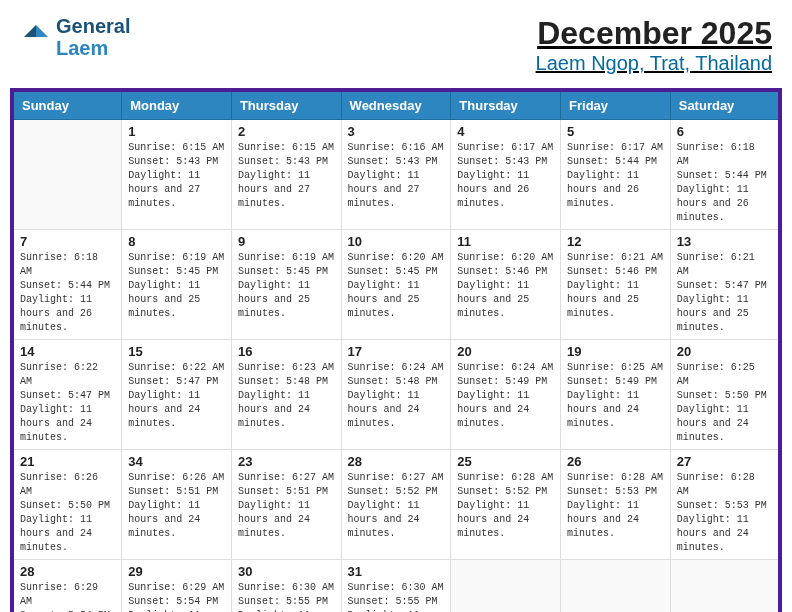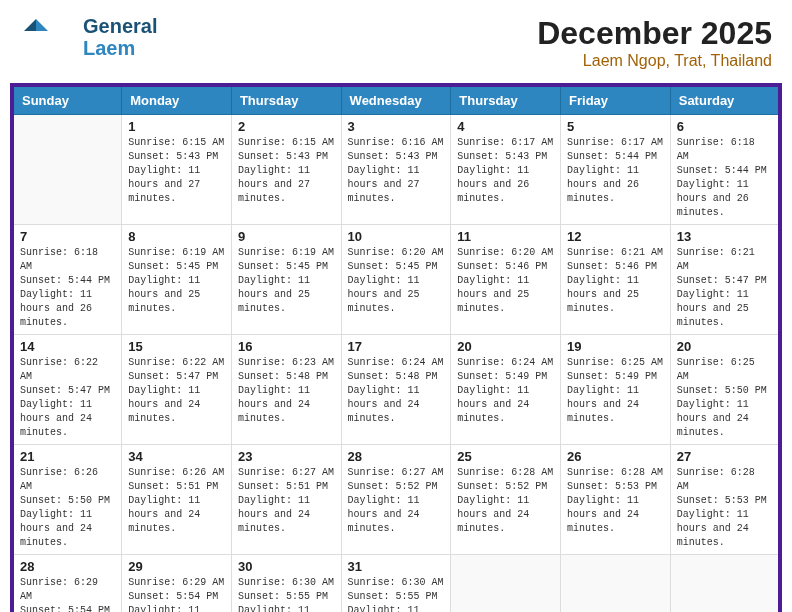--- a/index.html
+++ b/index.html
@@ -12,43 +12,43 @@
     }
     .header {
       display: flex;
       align-items: flex-start;
       justify-content: space-between;
       margin-bottom: 8px;
       padding: 5px 10px;
     }
     .logo {
       display: flex;
-      align-items: flex-start;
+      align-items: center;
       font-size: 22px;
       font-weight: bold;
       color: #1a5276;
       line-height: 1.1;
-      gap: 27px;
     }
     .logo-icon {
       width: 32px;
       height: 32px;
       margin-right: 4px;
     }
     .title-block {
       text-align: right;
+      text-decoration: underline;
     }
     .month-year {
       font-size: 32px;
       font-weight: bold;
       color: #222;
     }
     .location {
-      font-size: 16px;
-      color: #a16207;
+      font-size: 20px;
+      color: #0369a1;
     }
     .calendar {
       width: 100%;
       border-collapse: collapse;
       border: 4px solid #4c1d95;
     }
     .calendar th {
       background-color: #2e86c1;
       color: #fff;
       text-align: left;

